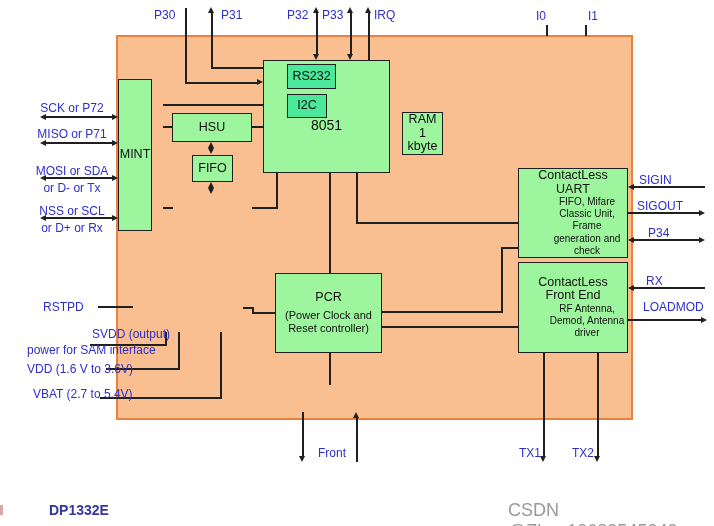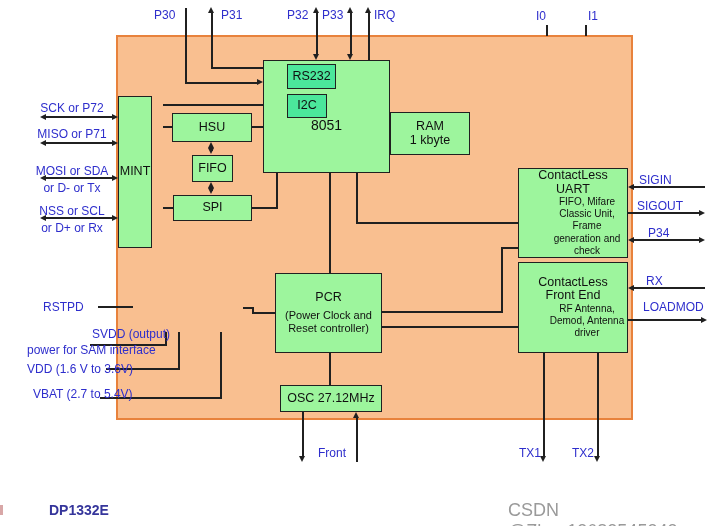--- a/index.html
+++ b/index.html
@@ -31,44 +31,41 @@
   .wm{position:absolute;font-size:18px;color:var(--gray);}
   .artifact{position:absolute;background:#d8a7a7;}
 </style>
 </head>
 <body>
 
 <div class="stage">
 
   <div class="board" style="left:116px;top:35px;width:517px;height:385px"></div>
 
-  <div class="b" style="left:118px;top:96px;width:34px;height:152px">
+  <div class="b" style="left:118px;top:79px;width:34px;height:152px">
     <span class="t">MINT</span>
   </div>
   <div class="b" style="left:172px;top:113px;width:80px;height:29px">
     <span class="t">HSU</span>
   </div>
   <div class="b" style="left:192px;top:155px;width:41px;height:27px">
     <span class="t">FIFO</span>
   </div>
-  <div class="b" style="left:173px;top:195px;width:79px;height:26px">
-    <span class="t">SPI</span>
-  </div>
 
   <div class="b" style="left:263px;top:60px;width:127px;height:113px;justify-content:flex-start;padding-top:58px">
     <span class="t t-lg">8051</span>
   </div>
   <div class="b sub" style="left:263px;top:64px;width:49px;height:25px">
     <span class="t">RS232</span>
   </div>
   <div class="b sub" style="left:263px;top:94px;width:40px;height:24px">
     <span class="t">I2C</span>
   </div>
 
-  <div class="b" style="left:390px;top:112px;width:80px;height:43px">
+  <div class="b" style="left:402px;top:112px;width:41px;height:43px">
     <span class="t">RAM</span>
     <span class="t">1 kbyte</span>
   </div>
 
   <div class="b" style="left:518px;top:168px;width:110px;height:90px">
     <span class="t">ContactLess</span>
     <span class="t">UART</span>
     <span class="d">FIFO, Mifare</span>
     <span class="d">Classic Unit, Frame</span>
     <span class="d">generation and</span>
@@ -80,23 +77,20 @@
     <span class="d">RF Antenna,</span>
     <span class="d">Demod, Antenna</span>
     <span class="d">driver</span>
   </div>
 
   <div class="b" style="left:275px;top:273px;width:107px;height:80px">
     <span class="t" style="margin-bottom:5px">PCR</span>
     <span class="d2">(Power Clock and</span>
     <span class="d2">Reset controller)</span>
   </div>
-  <div class="b" style="left:280px;top:385px;width:102px;height:27px">
-    <span class="t">OSC 27.12MHz</span>
-  </div>
 
   <i class="v" style="left:185px;top:8px;height:75px"></i>
   <i class="h" style="left:185px;top:82px;width:72px"></i>
   <i class="ah aR" style="left:257px;top:79px"></i>
 
   <i class="v" style="left:211px;top:13px;height:55px"></i>
   <i class="h" style="left:211px;top:67px;width:53px"></i>
   <i class="ah aU" style="left:208px;top:7px"></i>
 
   <i class="v" style="left:316px;top:13px;height:41px"></i>

